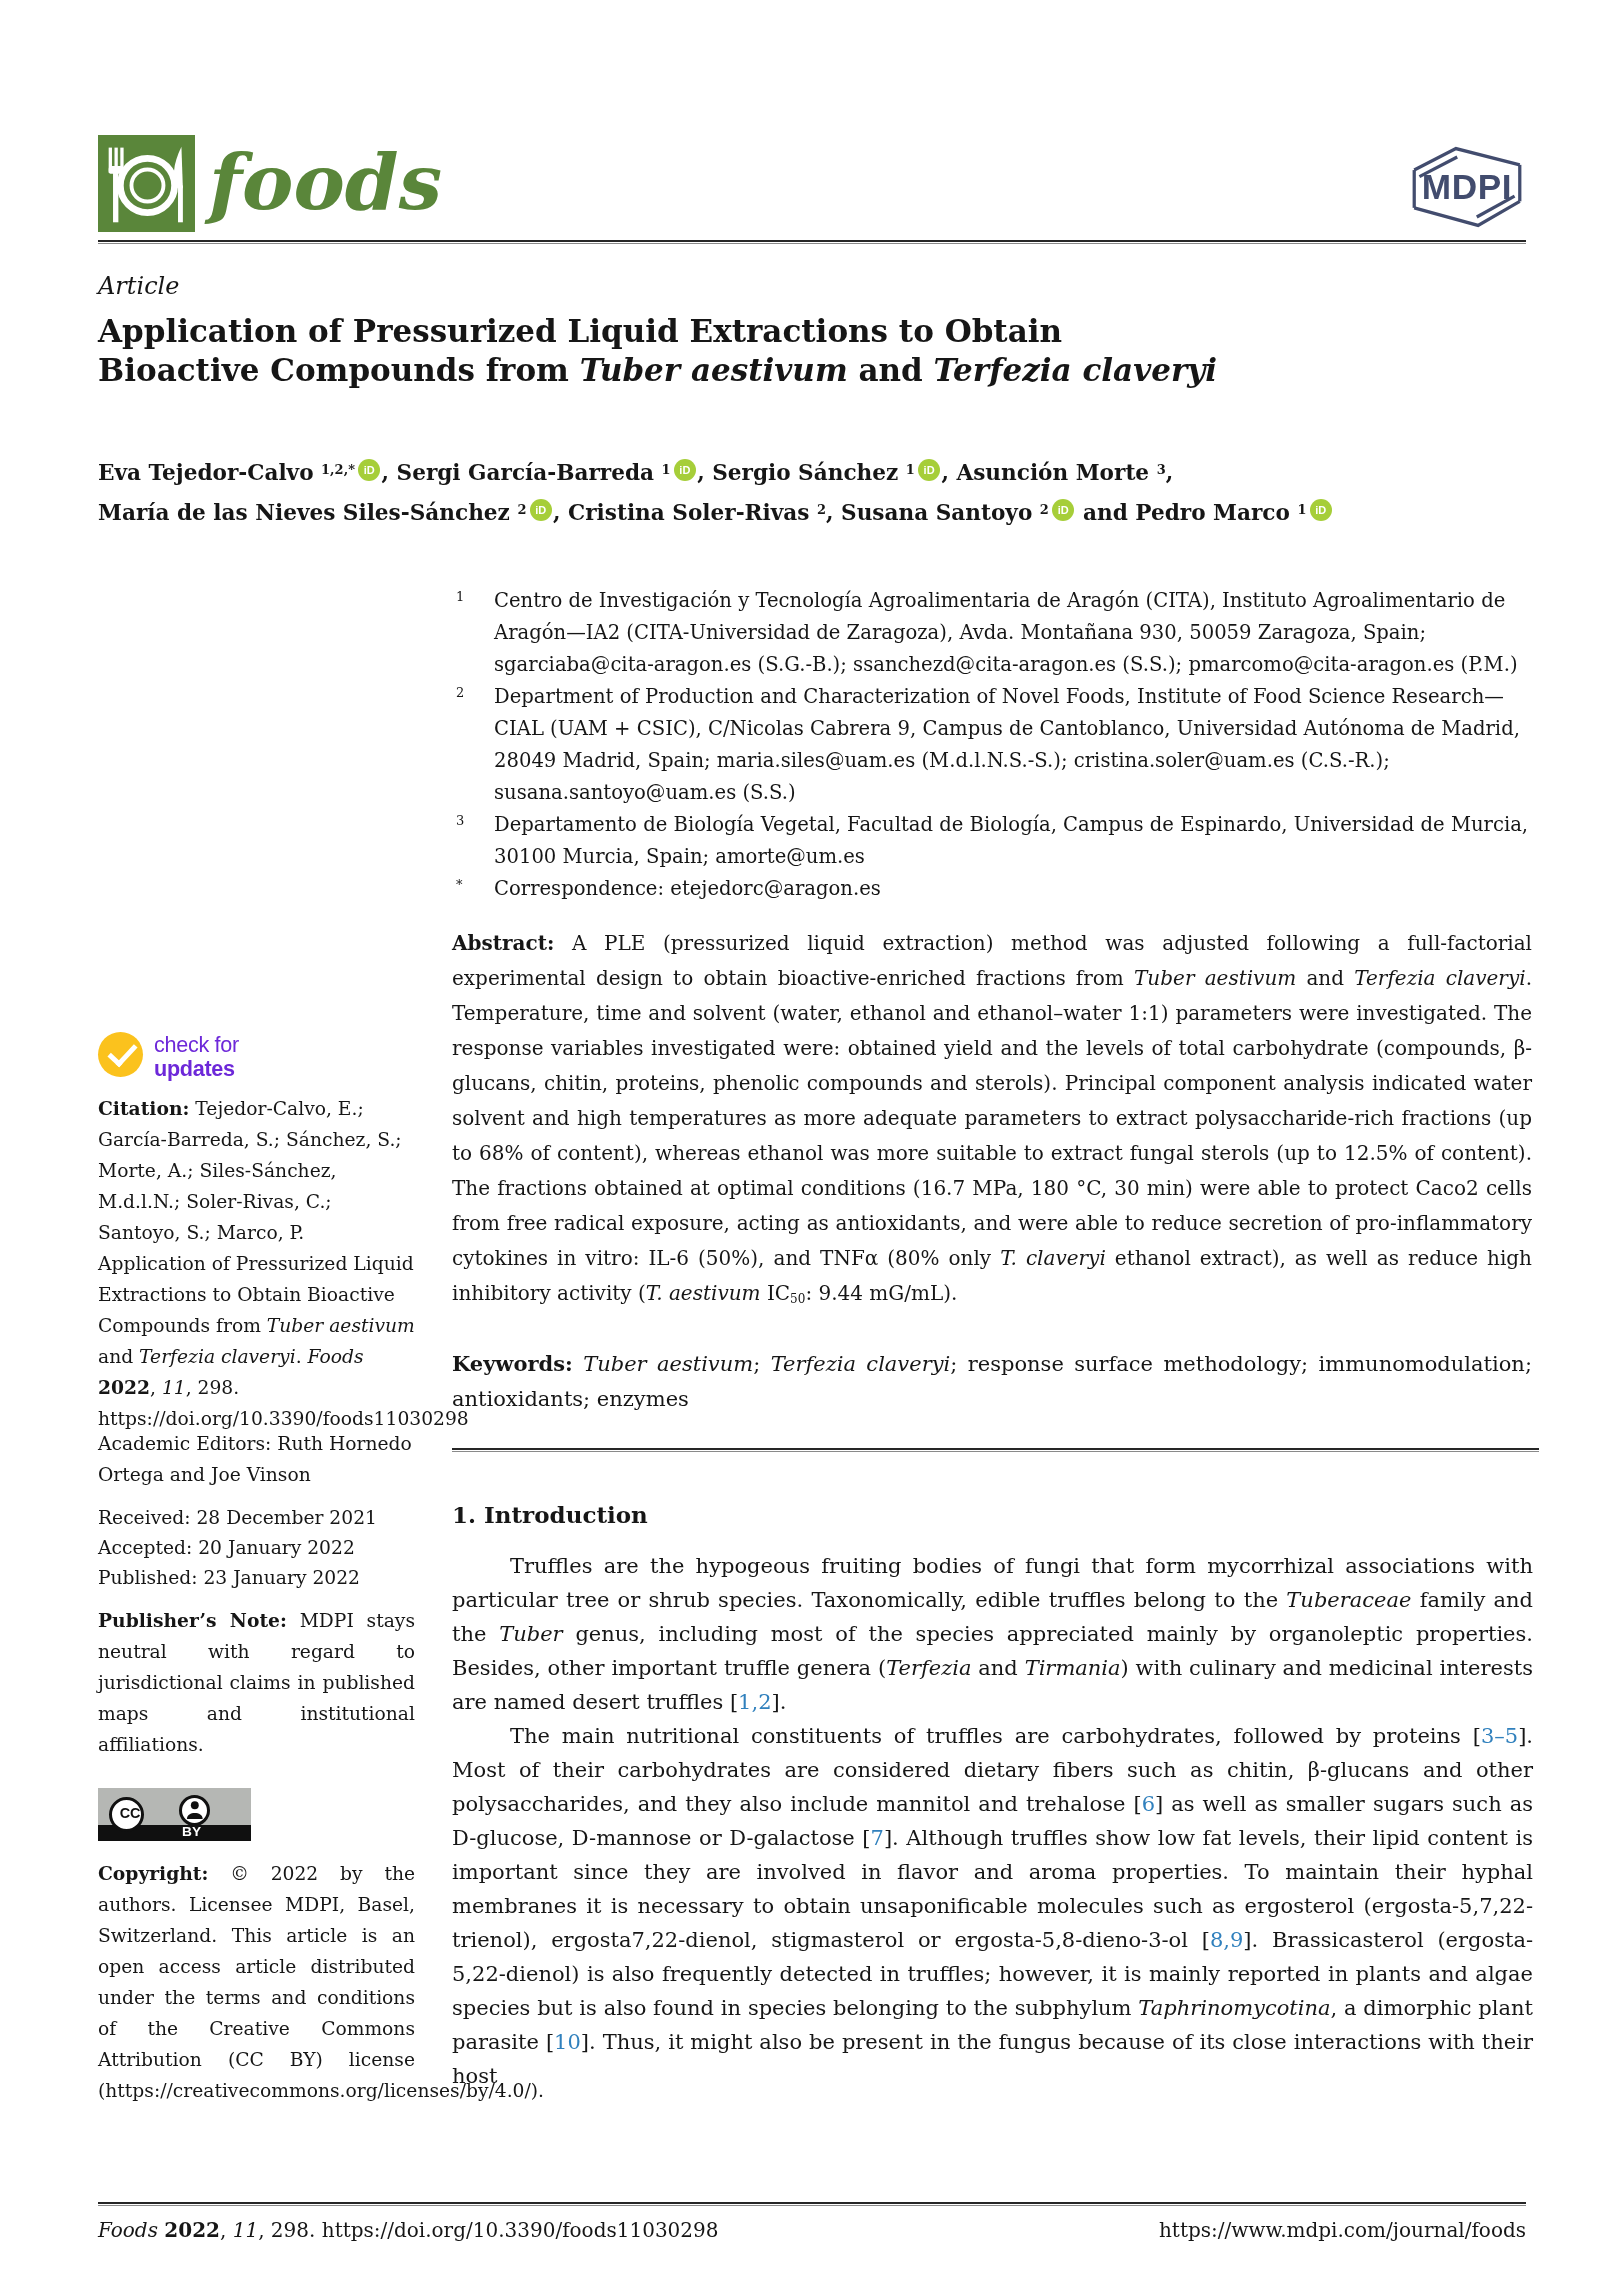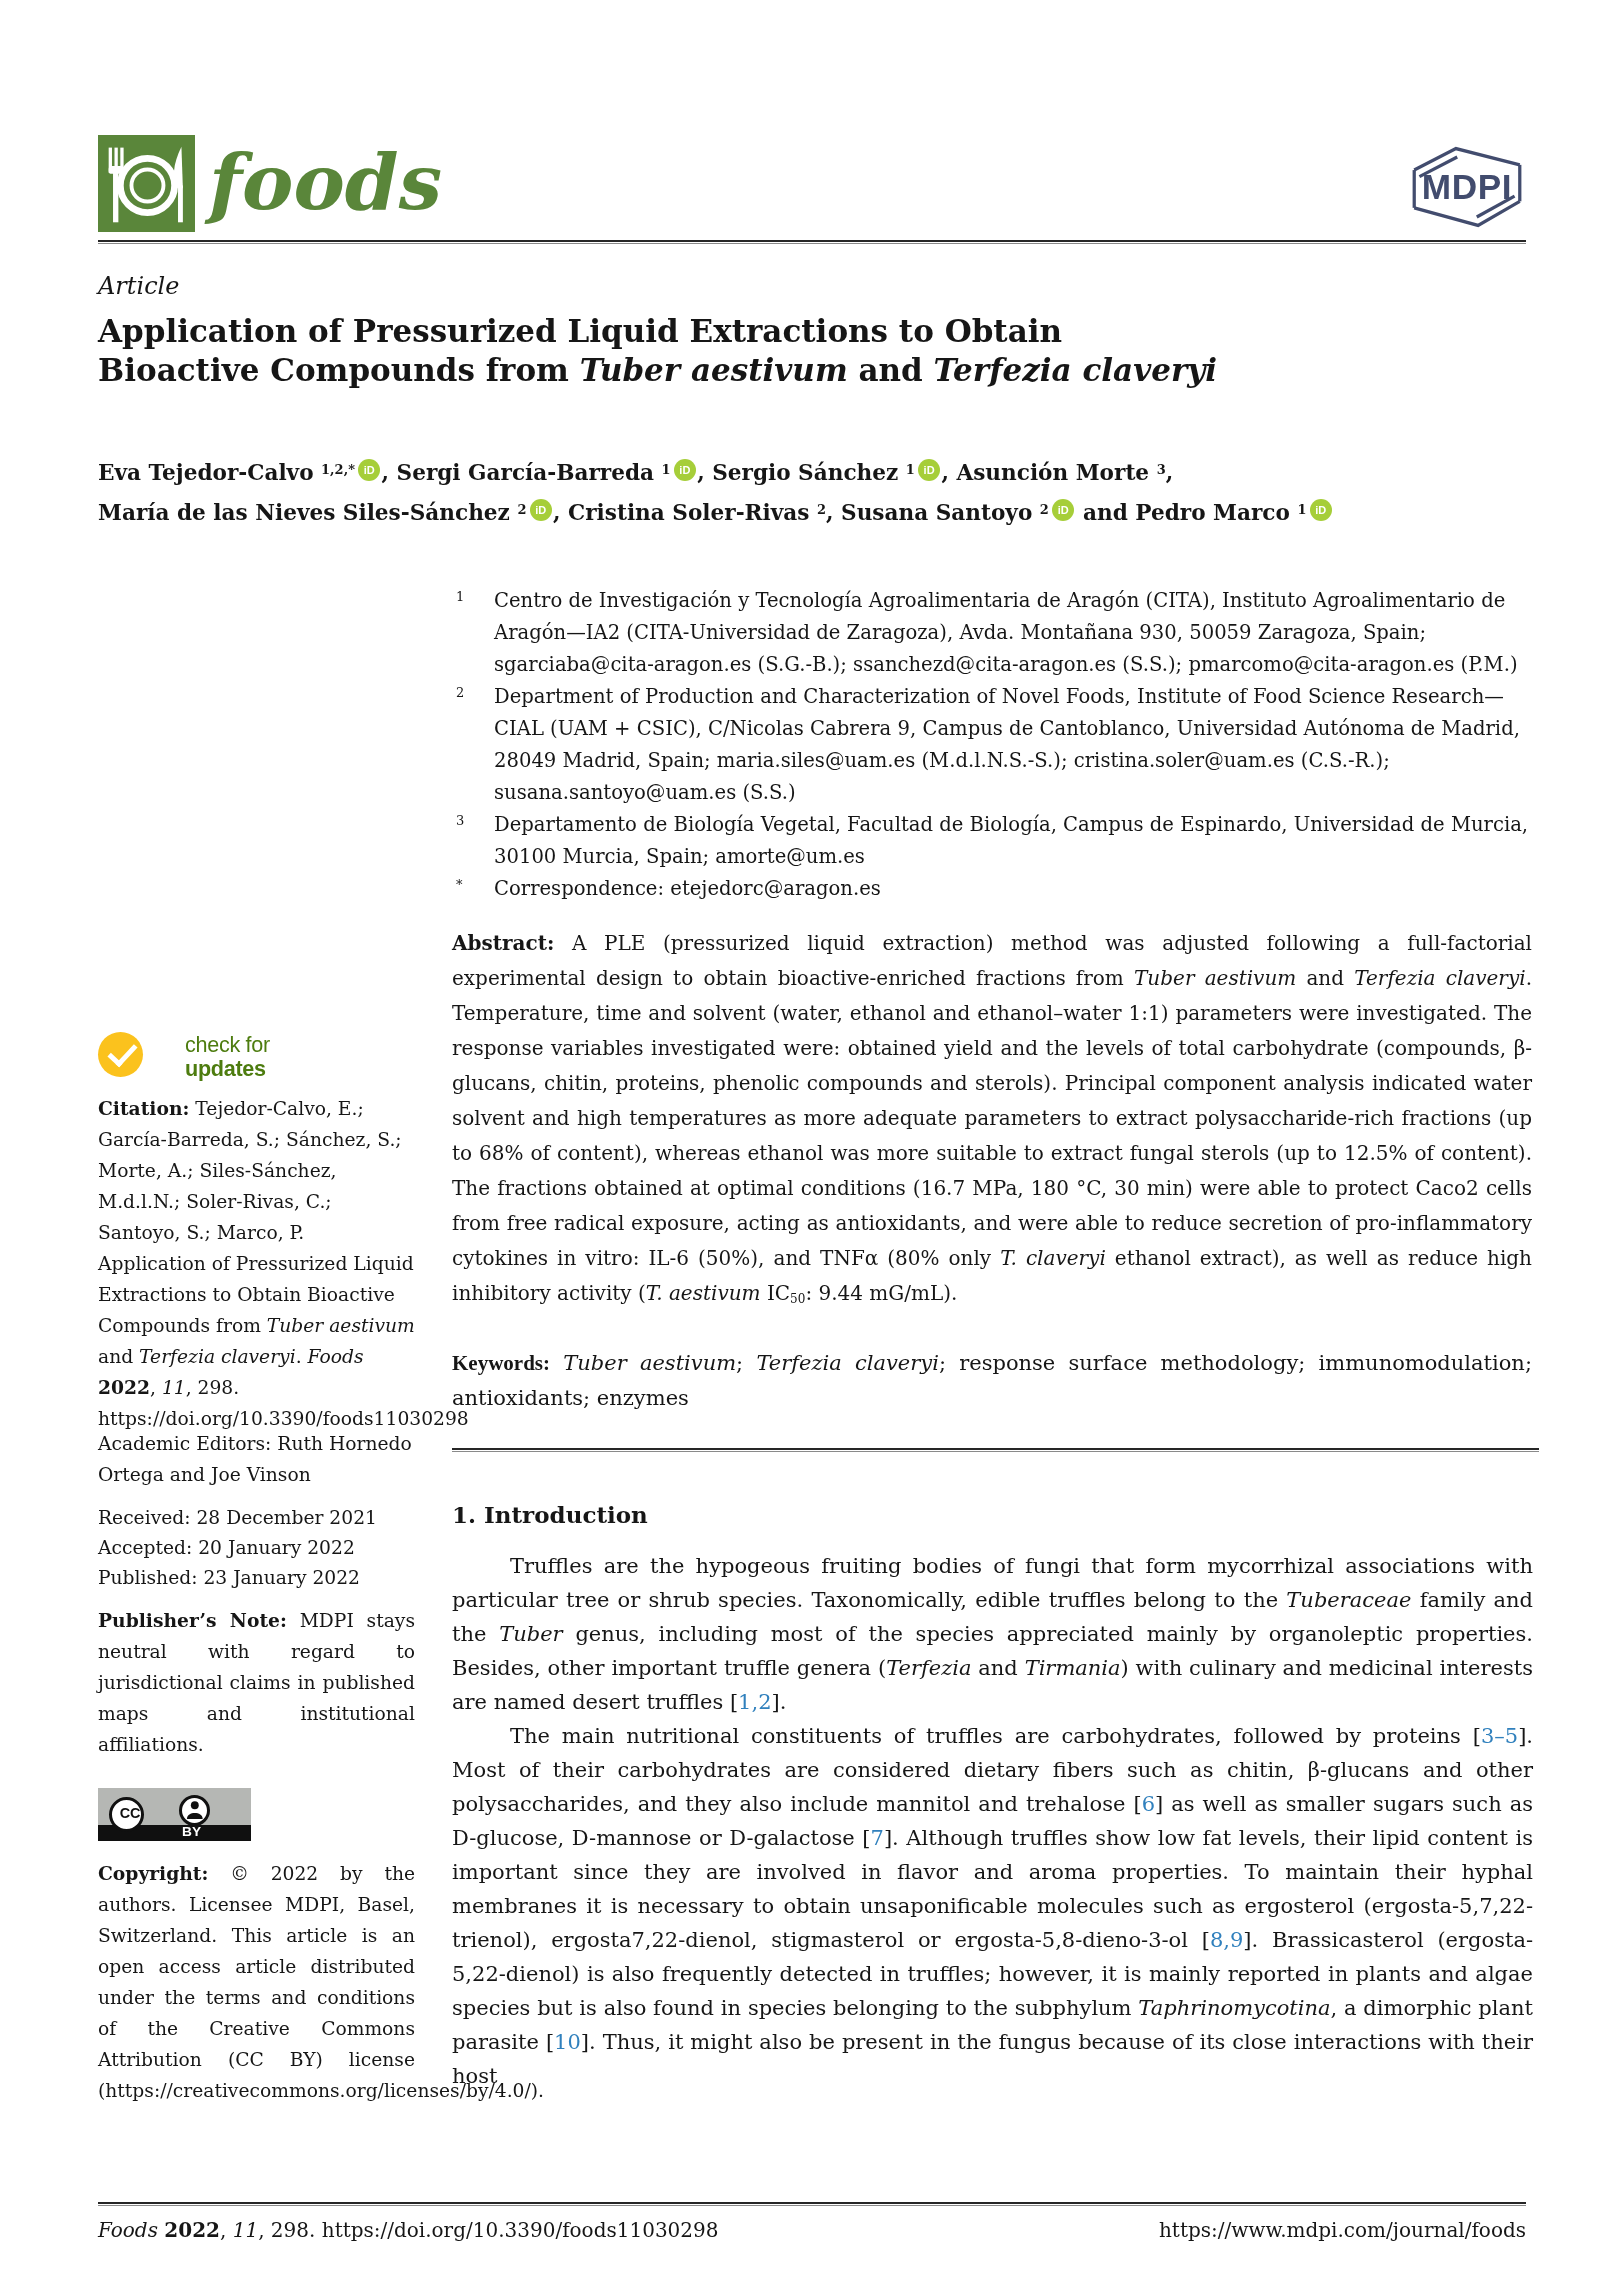--- a/index.html
+++ b/index.html
@@ -37,21 +37,21 @@
   
   #intro-heading{left:452px;top:1501px;font-size:23px;font-weight:bold;}
   #body-text{left:452px;top:1549px;width:1081px;font-size:21px;line-height:34px;text-align:justify;}
   #body-text p{margin:0;text-indent:58px;}
   .ref{color:#3080bd;}
 
   
   #update-circle{left:98px;top:1032px;width:45px;height:45px;border-radius:50%;background:#fbc21d;}
   #update-check{position:absolute;left:10.5px;top:11.8px;width:22px;height:11px;
     border-left:5.9px solid #fff;border-bottom:5.9px solid #fff;transform:rotate(-47deg);}
-  #update-text{left:154px;top:1033px;font-family:"Liberation Sans",sans-serif;font-size:21.6px;line-height:23.6px;color:#4d7c0f;letter-spacing:-0.3px;margin-left:31px;}
+  #update-text{left:154px;top:1033px;font-family:"Liberation Sans",sans-serif;font-size:21.6px;line-height:23.6px;color:#6d28d9;letter-spacing:-0.3px;}
   #update-text .b2{font-weight:bold;}
   .side{width:317px;font-size:18.7px;line-height:31px;}
   #citation{left:98px;top:1093px;}
   #editors{left:98px;top:1428px;}
   #dates{left:98px;top:1503px;line-height:30px;}
   #pubnote{left:98px;top:1605px;text-align:justify;}
   #copyright{left:98px;top:1858px;text-align:justify;}
 
   
   #cc-badge{left:98px;top:1788px;width:153px;height:52px;}
@@ -129,21 +129,21 @@
       <span class="aff-marker">3</span>
       <span><span>Departamento de Biología Vegetal, Facultad de Biología, Campus de Espinardo, Universidad de Murcia, 30100 Murcia, Spain; amorte@um.es</span></span>
     </div>
     <div class="aff-row">
       <span class="aff-marker">*</span>
       <span><span>Correspondence: etejedorc@aragon.es</span></span>
     </div>
   </div>
 
   <div class="abs" id="abstract"><span style="font-weight: bold;">Abstract:</span><span> A PLE (pressurized liquid extraction) method was adjusted following a full-factorial experimental design to obtain bioactive-enriched fractions from </span><span style="font-style: italic;">Tuber aestivum</span><span> and </span><span style="font-style: italic;">Terfezia claveryi</span><span>. Temperature, time and solvent (water, ethanol and ethanol–water 1:1) parameters were investigated. The response variables investigated were: obtained yield and the levels of total carbohydrate (compounds, β-glucans, chitin, proteins, phenolic compounds and sterols). Principal component analysis indicated water solvent and high temperatures as more adequate parameters to extract polysaccharide-rich fractions (up to 68% of content), whereas ethanol was more suitable to extract fungal sterols (up to 12.5% of content). The fractions obtained at optimal conditions (16.7 MPa, 180 °C, 30 min) were able to protect Caco2 cells from free radical exposure, acting as antioxidants, and were able to reduce secretion of pro-inflammatory cytokines in vitro: IL-6 (50%), and TNFα (80% only </span><span style="font-style: italic;">T. claveryi</span><span> ethanol extract), as well as reduce high inhibitory activity (</span><span style="font-style: italic;">T. aestivum</span><span> IC</span><span class="sub">50</span><span>: 9.44 mG/mL).</span></div>
-  <div class="abs" id="keywords"><span style="font-weight: bold; font-family: Liberation Serif, serif;">Keywords:</span><span> </span><span style="font-style: italic;">Tuber aestivum</span><span>; </span><span style="font-style: italic;">Terfezia claveryi</span><span>; response surface methodology; immunomodulation; antioxidants; enzymes</span></div>
+  <div class="abs" id="keywords"><span style="font-weight: bold;">Keywords:</span><span> </span><span style="font-style: italic;">Tuber aestivum</span><span>; </span><span style="font-style: italic;">Terfezia claveryi</span><span>; response surface methodology; immunomodulation; antioxidants; enzymes</span></div>
 
   <div class="rule" id="mid-rule"></div>
 
   <div class="abs" id="intro-heading">1. Introduction</div>
   <div class="abs" id="body-text">
     <p><span>Truffles are the hypogeous fruiting bodies of fungi that form mycorrhizal associations with particular tree or shrub species. Taxonomically, edible truffles belong to the </span><span style="font-style: italic;">Tuberaceae</span><span> family and the </span><span style="font-style: italic;">Tuber</span><span> genus, including most of the species appreciated mainly by organoleptic properties. Besides, other important truffle genera (</span><span style="font-style: italic;">Terfezia</span><span> and </span><span style="font-style: italic;">Tirmania</span><span>) with culinary and medicinal interests are named desert truffles [</span><span class="ref">1,2</span><span>].</span></p>
     <p><span>The main nutritional constituents of truffles are carbohydrates, followed by proteins [</span><span class="ref">3–5</span><span>]. Most of their carbohydrates are considered dietary fibers such as chitin, β-glucans and other polysaccharides, and they also include mannitol and trehalose [</span><span class="ref">6</span><span>] as well as smaller sugars such as D-glucose, D-mannose or D-galactose [</span><span class="ref">7</span><span>]. Although truffles show low fat levels, their lipid content is important since they are involved in flavor and aroma properties. To maintain their hyphal membranes it is necessary to obtain unsaponificable molecules such as ergosterol (ergosta-5,7,22-trienol), ergosta7,22-dienol, stigmasterol or ergosta-5,8-dieno-3-ol [</span><span class="ref">8,9</span><span>]. Brassicasterol (ergosta-5,22-dienol) is also frequently detected in truffles; however, it is mainly reported in plants and algae species but is also found in species belonging to the subphylum </span><span style="font-style: italic;">Taphrinomycotina</span><span>, a dimorphic plant parasite [</span><span class="ref">10</span><span>]. Thus, it might also be present in the fungus because of its close interactions with their host</span></p>
   </div>
 
   <div class="abs" id="update-circle">

